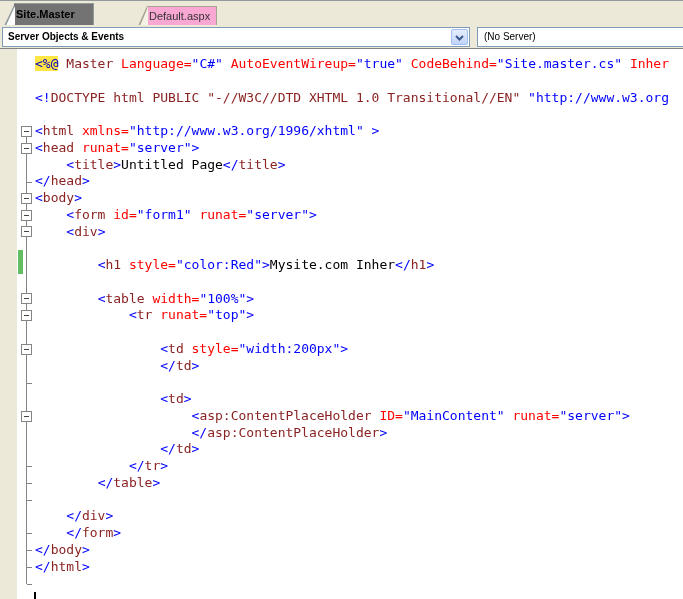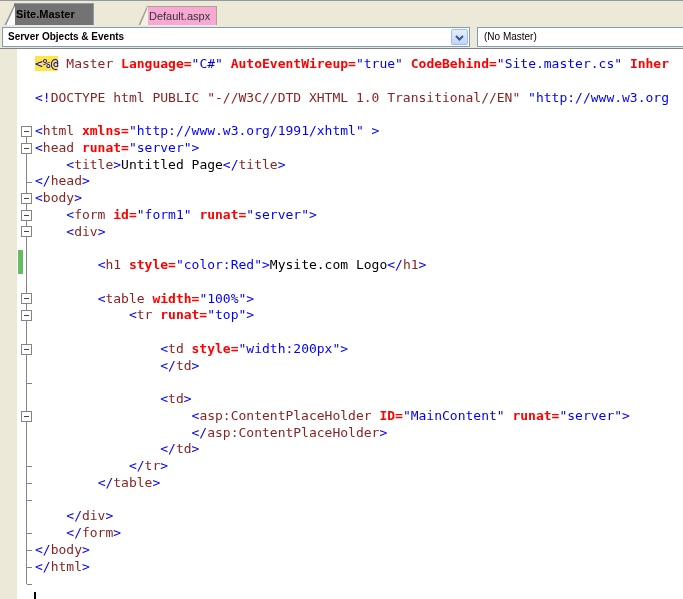--- a/index.html
+++ b/index.html
@@ -59,21 +59,21 @@
     border:1px solid var(--outline,#848484);box-sizing:border-box;
   }
   .obox .minus{position:absolute;left:2px;top:4px;width:5px;height:1px;background:#444;}
   .otick{position:absolute;width:5px;height:1px;background:var(--outline,#848484);}
   #code{position:absolute;left:35px;top:7px;}
   .cl{
     height:16.75px;line-height:16.75px;white-space:pre;
     font-family:"DejaVu Sans Mono",monospace;font-size:13px;color:#000;
   }
   .cl span.e{color:var(--el,#8B2323);}
-  .cl span.a{color:var(--attr,#FF0000);font-weight:bold;}
+  .cl span.a{color:var(--attr,#FF0000);}
   .cl span.d{color:var(--delim,#0000FF);}
   .cl span.v{color:var(--val,#0000FF);}
   .cl span.t{color:var(--txt,#000000);}
   .cl span.u{color:var(--link,#0000FF);}
   .cl span.dir{color:#0000C8;background:var(--dirbg,#FFE646);}
   #caret{position:absolute;width:2px;background:#000;}
 </style>
 </head>
 <body>
 
@@ -93,21 +93,21 @@
 <div id="navbar">
   <div class="combo" id="combo-objects">
     <span>Server Objects &amp; Events</span>
     <span class="combo-btn">
       <svg width="9" height="6" viewBox="0 0 9 6">
         <path d="M1 1 L4.5 4.5 L8 1" fill="none" stroke="#3B5B8C" stroke-width="2"></path>
       </svg>
     </span>
   </div>
   <div class="combo" id="combo-events">
-    <span>(No Master)</span>
+    <span>(No Server)</span>
   </div>
 </div>
 
 <div id="editor">
   <div id="gutter"></div>
   <div id="change-bar" style="left: 18px; top: 201px; height: 24px;"></div>
   <div id="outline-vline" style="left: 26px; top: 82.375px; height: 452.25px;"></div>
   <div id="outline-layer">
       <div class="obox" style="left: 21px; top: 76.875px;">
         <div class="minus"></div>
@@ -144,29 +144,29 @@
       <div class="otick" style="left: 27px; top: 484.375px;"></div>
       <div class="otick" style="left: 27px; top: 501.125px;"></div>
       <div class="otick" style="left: 27px; top: 517.875px;"></div>
       <div class="otick" style="left: 27px; top: 534.625px;"></div>
     </div>
   <div id="code">
       <div class="cl"><span class="dir">&lt;%@</span><span class="t"> </span><span class="e">Master</span><span class="t"> </span><span class="a">Language=</span><span class="v">"C#"</span><span class="t"> </span><span class="a">AutoEventWireup=</span><span class="v">"true"</span><span class="t"> </span><span class="a">CodeBehind=</span><span class="v">"Site.master.cs"</span><span class="t"> </span><span class="a">Inher</span></div>
       <div class="cl"></div>
       <div class="cl"><span class="d">&lt;!</span><span class="e">DOCTYPE html PUBLIC </span><span class="e">"-//W3C//DTD XHTML 1.0 Transitional//EN"</span><span class="t"> </span><span class="v">"</span><span class="u">http://www.w3.org</span></div>
       <div class="cl"></div>
-      <div class="cl"><span class="d">&lt;</span><span class="e">html</span><span class="t"> </span><span class="a">xmlns=</span><span class="v">"</span><span class="u">http://www.w3.org/1991/xhtml</span><span class="v">"</span><span class="d"> &gt;</span></div>
+      <div class="cl"><span class="d">&lt;</span><span class="e">html</span><span class="t"> </span><span class="a">xmlns=</span><span class="v">"</span><span class="u">http://www.w3.org/1996/xhtml</span><span class="v">"</span><span class="d"> &gt;</span></div>
       <div class="cl"><span class="d">&lt;</span><span class="e">head</span><span class="t"> </span><span class="a">runat=</span><span class="v">"server"</span><span class="d">&gt;</span></div>
       <div class="cl"><span class="t">    </span><span class="d">&lt;</span><span class="e">title</span><span class="d">&gt;</span><span class="t">Untitled Page</span><span class="d">&lt;/</span><span class="e">title</span><span class="d">&gt;</span></div>
       <div class="cl"><span class="d">&lt;/</span><span class="e">head</span><span class="d">&gt;</span></div>
       <div class="cl"><span class="d">&lt;</span><span class="e">body</span><span class="d">&gt;</span></div>
       <div class="cl"><span class="t">    </span><span class="d">&lt;</span><span class="e">form</span><span class="t"> </span><span class="a">id=</span><span class="v">"form1"</span><span class="t"> </span><span class="a">runat=</span><span class="v">"server"</span><span class="d">&gt;</span></div>
       <div class="cl"><span class="t">    </span><span class="d">&lt;</span><span class="e">div</span><span class="d">&gt;</span></div>
       <div class="cl"></div>
-      <div class="cl"><span class="t">        </span><span class="d">&lt;</span><span class="e">h1</span><span class="t"> </span><span class="a">style=</span><span class="v">"color:Red"</span><span class="d">&gt;</span><span class="t">Mysite.com Logo</span><span class="d">&lt;/</span><span class="e">h1</span><span class="d">&gt;</span></div>
+      <div class="cl"><span class="t">        </span><span class="d">&lt;</span><span class="e">h1</span><span class="t"> </span><span class="a">style=</span><span class="v">"color:Red"</span><span class="d">&gt;</span><span class="t">Mysite.com Inher</span><span class="d">&lt;/</span><span class="e">h1</span><span class="d">&gt;</span></div>
       <div class="cl"></div>
       <div class="cl"><span class="t">        </span><span class="d">&lt;</span><span class="e">table</span><span class="t"> </span><span class="a">width=</span><span class="v">"100%"</span><span class="d">&gt;</span></div>
       <div class="cl"><span class="t">            </span><span class="d">&lt;</span><span class="e">tr</span><span class="t"> </span><span class="a">runat=</span><span class="v">"top"</span><span class="d">&gt;</span></div>
       <div class="cl"></div>
       <div class="cl"><span class="t">                </span><span class="d">&lt;</span><span class="e">td</span><span class="t"> </span><span class="a">style=</span><span class="v">"width:200px"</span><span class="d">&gt;</span></div>
       <div class="cl"><span class="t">                </span><span class="d">&lt;/</span><span class="e">td</span><span class="d">&gt;</span></div>
       <div class="cl"></div>
       <div class="cl"><span class="t">                </span><span class="d">&lt;</span><span class="e">td</span><span class="d">&gt;</span></div>
       <div class="cl"><span class="t">                    </span><span class="d">&lt;</span><span class="e">asp:ContentPlaceHolder</span><span class="t"> </span><span class="a">ID=</span><span class="v">"MainContent"</span><span class="t"> </span><span class="a">runat=</span><span class="v">"server"</span><span class="d">&gt;</span></div>
       <div class="cl"><span class="t">                    </span><span class="d">&lt;/</span><span class="e">asp:ContentPlaceHolder</span><span class="d">&gt;</span></div>

